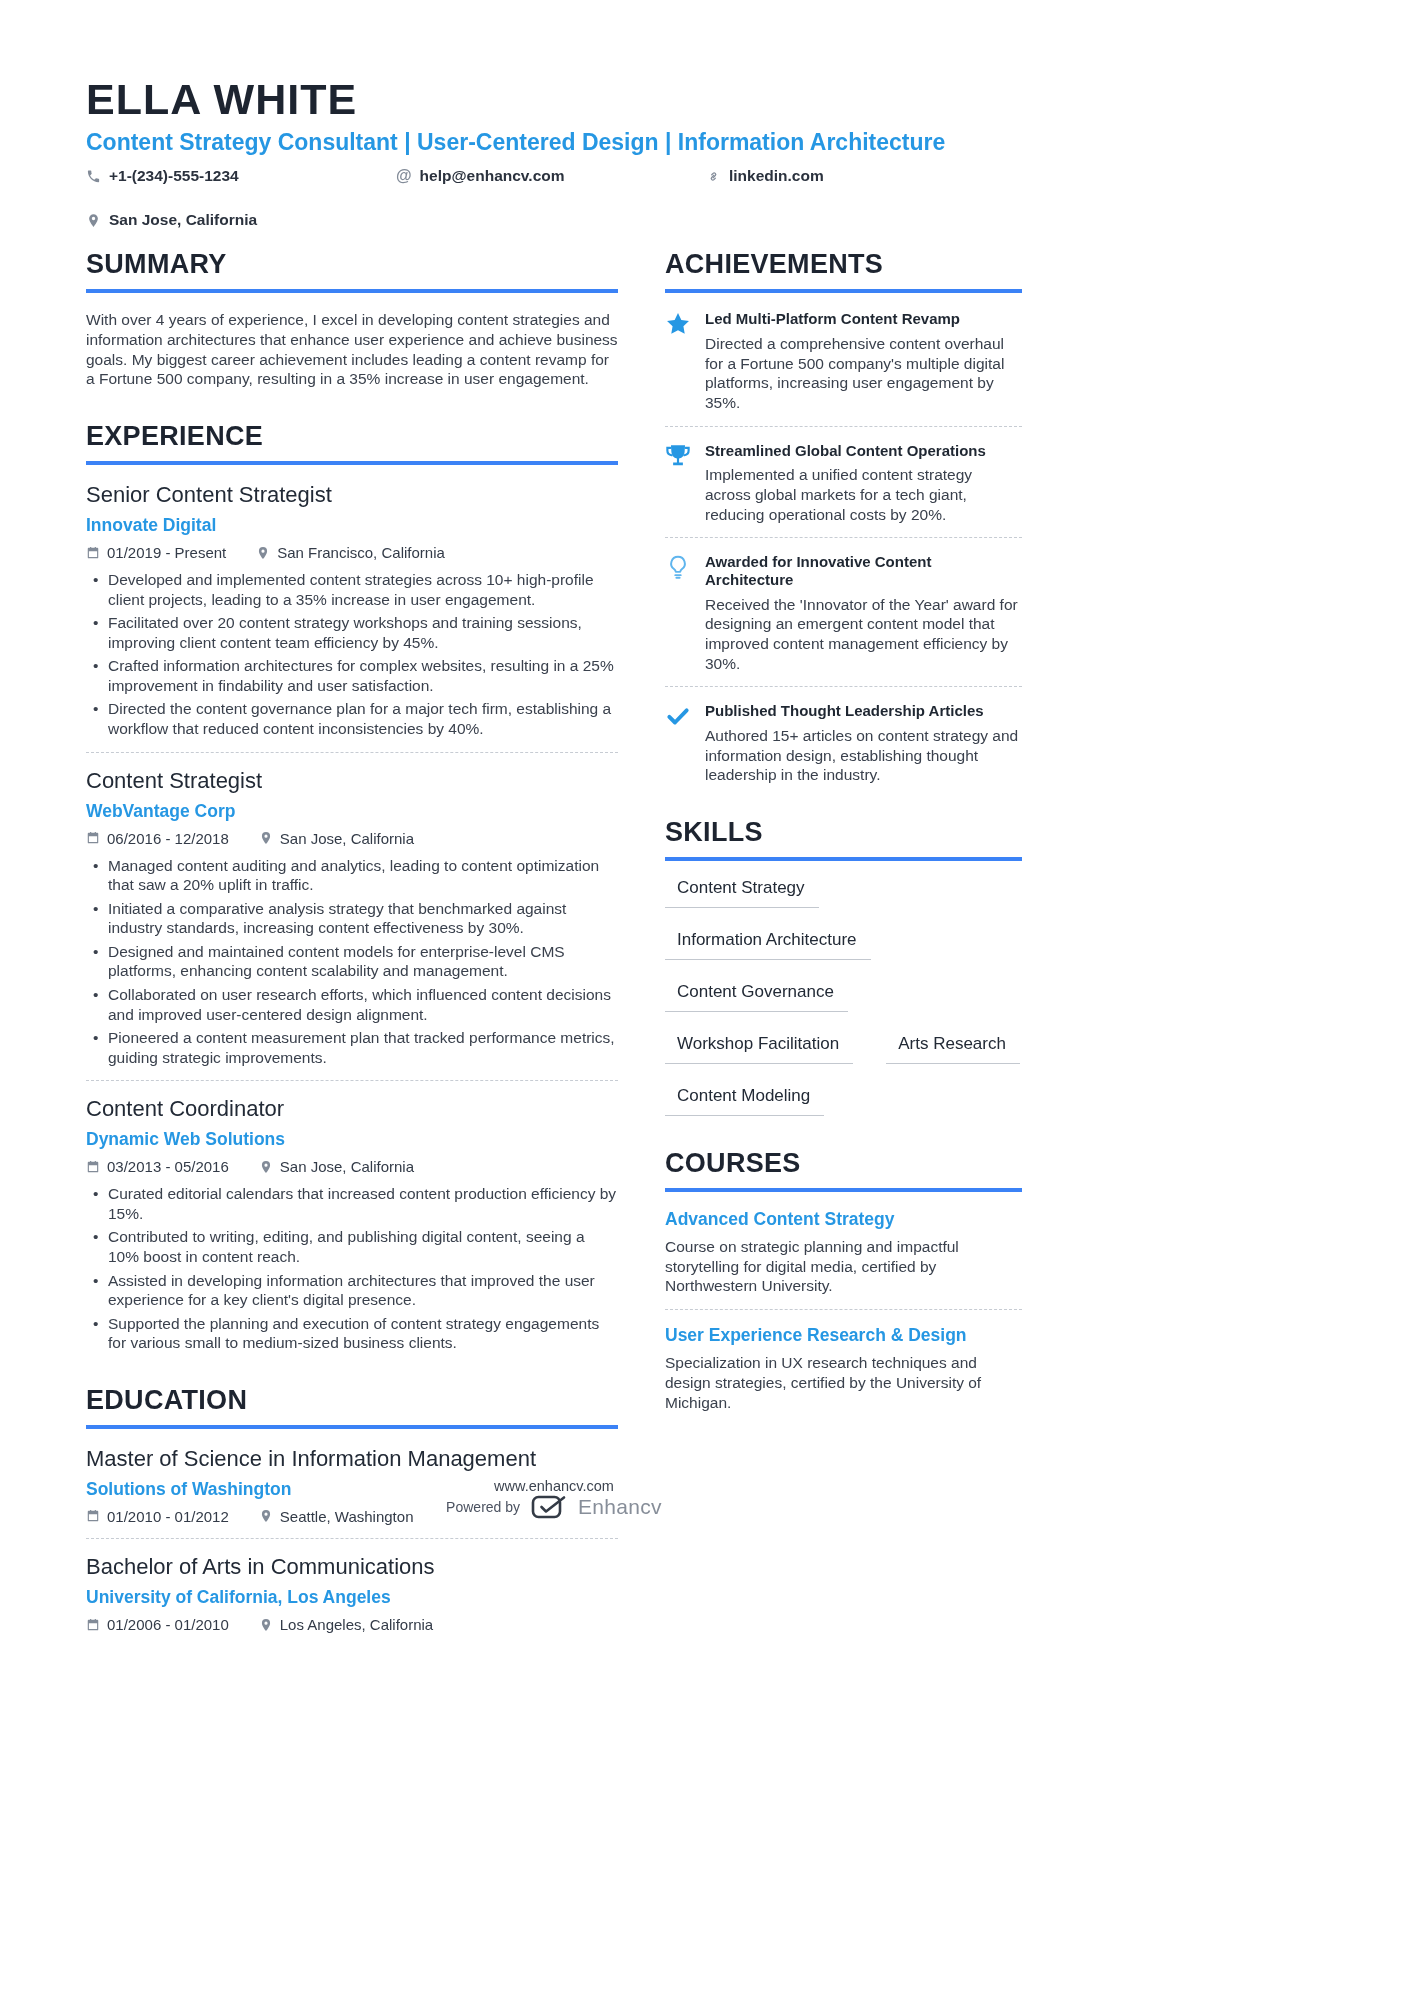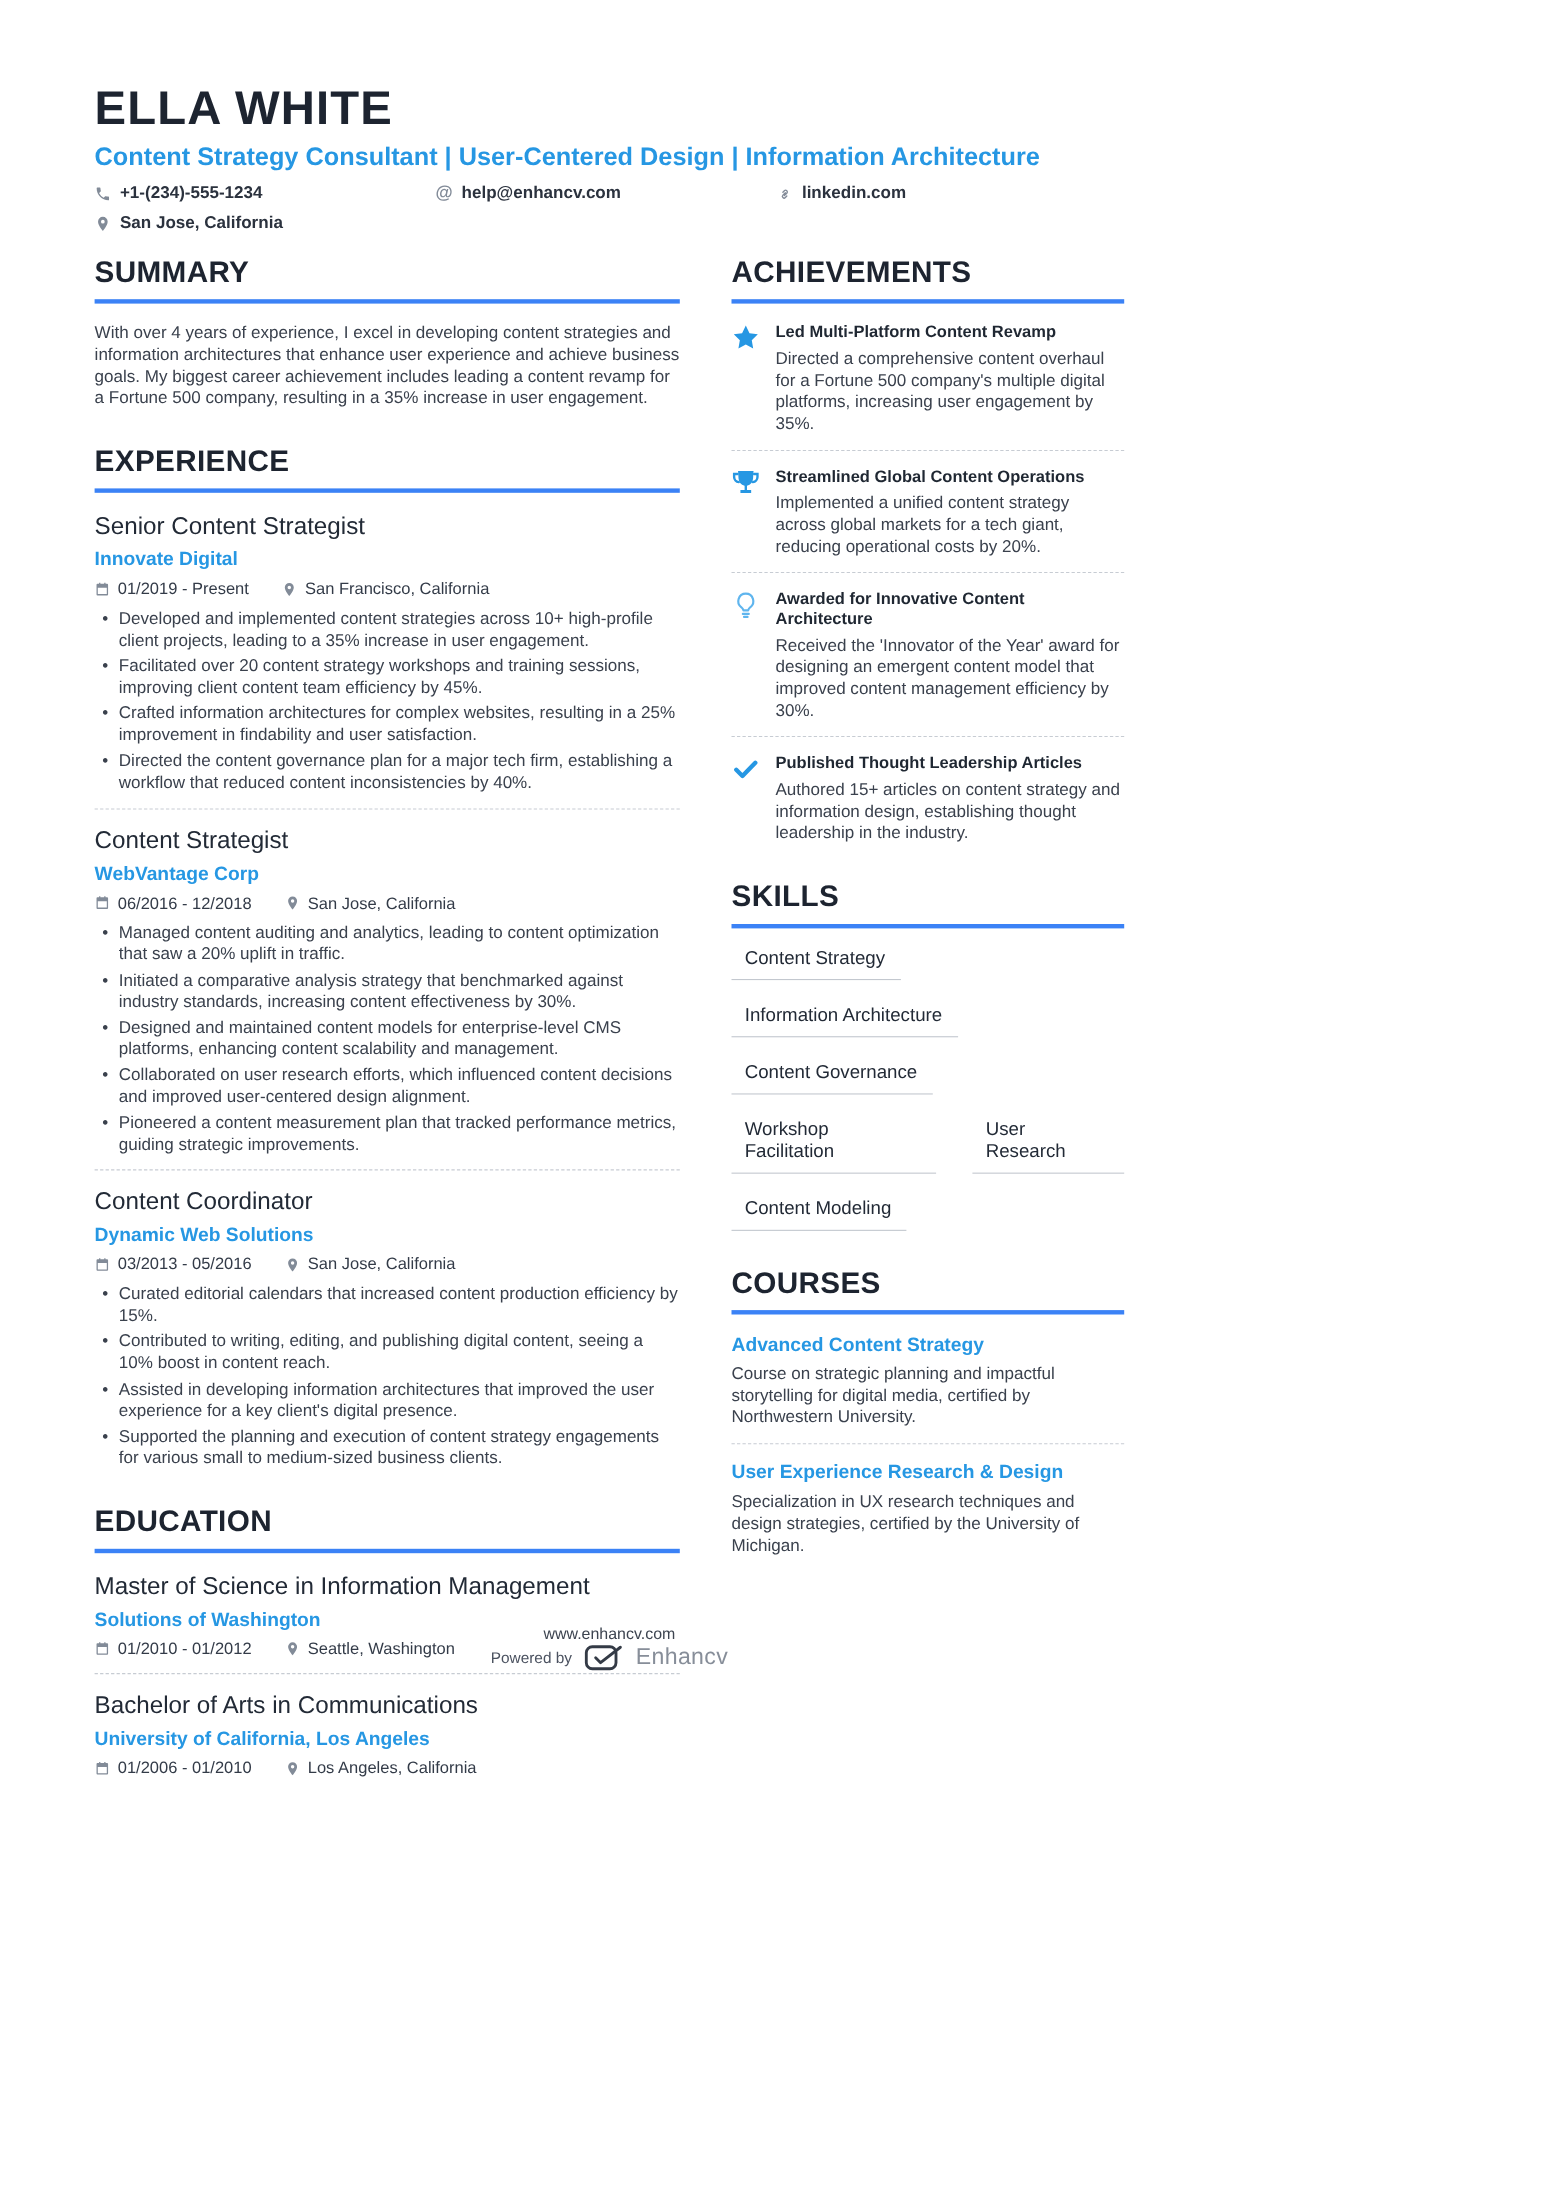--- a/index.html
+++ b/index.html
@@ -12,21 +12,21 @@
   .artifact { position:absolute; left:0; top:0; width:9px; height:5px; background:#8f3d3d; }
   .page { position:absolute; inset:0; background:#fff; overflow:hidden; padding:78px 0 0 86px; }
   .content { width:936px; }
 
   a { color:inherit; text-decoration:none; }
 
   
   .name { font-size:43px; font-weight:700; color:#1d2430; letter-spacing:1px; line-height:1.02; }
   .headline { font-size:23px; font-weight:700; color:#2697e3; margin-top:7px; line-height:1.15; }
   .contact {
-    display:grid; grid-template-columns:310px 310px 1fr; row-gap:9px; margin-top:12px;
+    display:grid; grid-template-columns:310px 310px 1fr; row-gap:26px; margin-top:12px;
     font-size:15.5px; font-weight:700; color:#2b323e;
   }
   .c-item { display:flex; align-items:center; gap:8px; }
   .icon-sm { width:15px; height:15px; color:#828b98; flex:none; }
   .at-icon::before { content:"@"; }
   .at-icon { color:#828b98; font-size:16px; font-weight:700; line-height:1; }
 
   
   .columns { display:flex; margin-top:20px; }
   .col-left { width:532px; margin-right:47px; flex:none; }
@@ -347,21 +347,21 @@
             <span class="skill">Content Strategy</span>
           </div>
           <div class="skills-row">
             <span class="skill">Information Architecture</span>
           </div>
           <div class="skills-row">
             <span class="skill">Content Governance</span>
           </div>
           <div class="skills-row">
             <span class="skill">Workshop Facilitation</span>
-            <span class="skill">User Research</span>
+            <span class="skill">Arts Research</span>
           </div>
           <div class="skills-row">
             <span class="skill">Content Modeling</span>
           </div>
         </section>
 
         <section class="section">
           <h2 class="sec-h">COURSES</h2>
 
           <div class="course">

